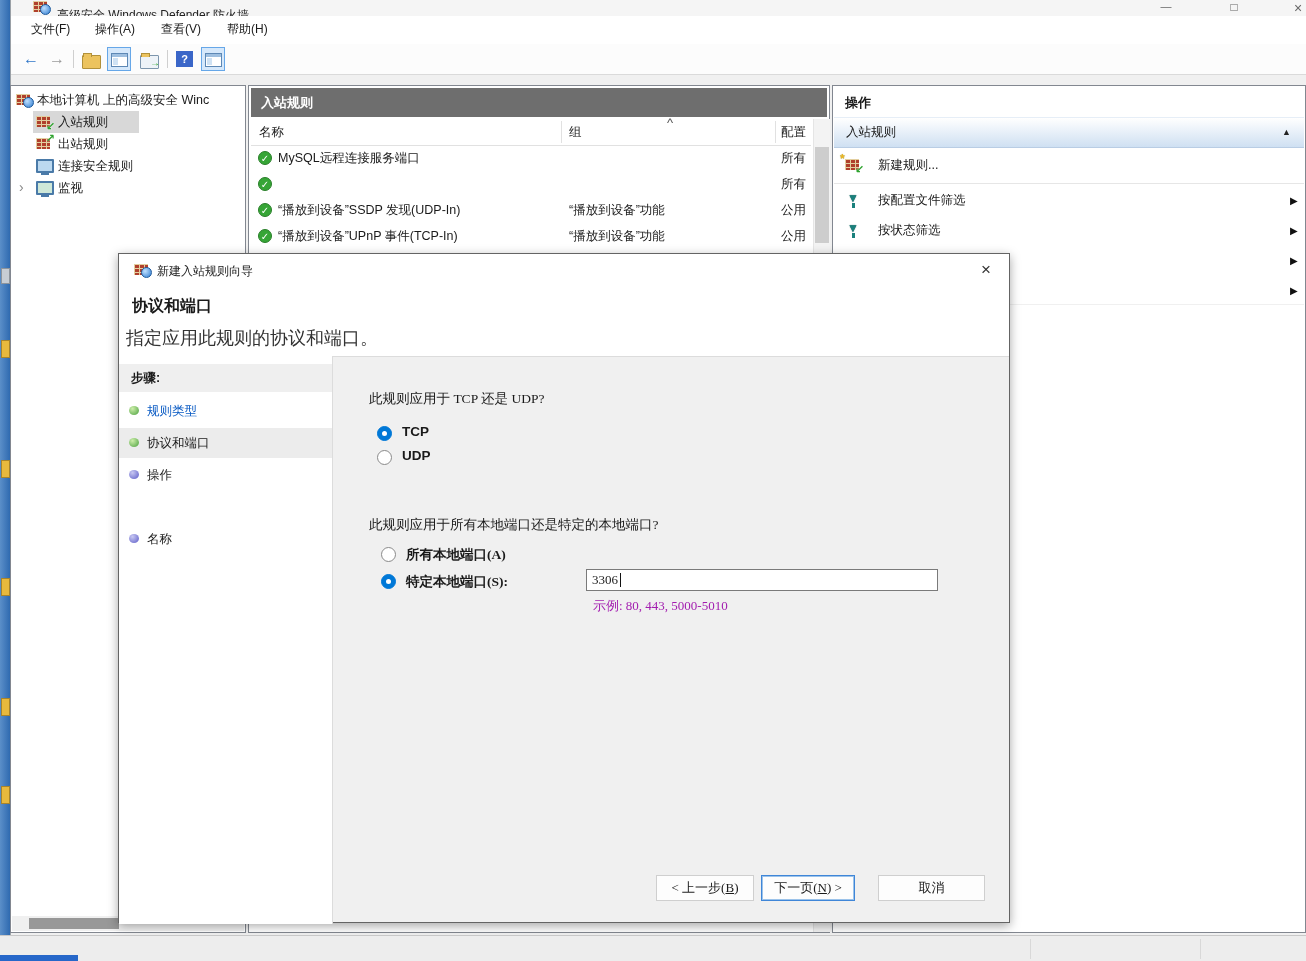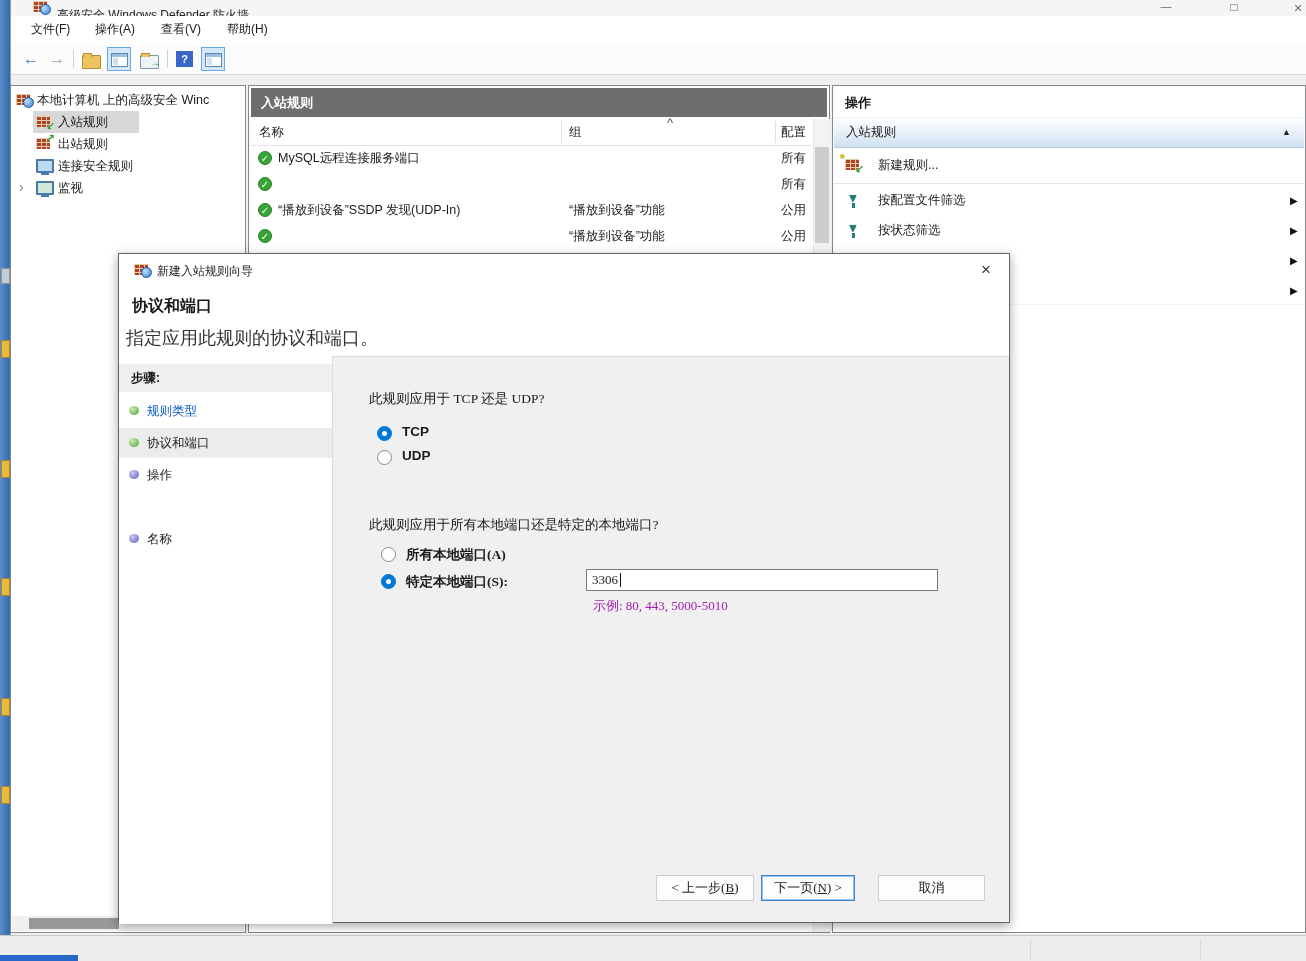--- a/index.html
+++ b/index.html
@@ -172,20 +172,21 @@
       <span class="abs nowrap" style="left:530px;top:0;width:30px;line-height:26px;font-size:12.5px">所有</span>
     </div>
     <div class="abs" style="left:2px;top:111px;width:560px;height:26px">
       <span class="check-icon" style="left:7px;top:6px">✓</span>
       <span class="abs nowrap" style="left:27px;top:0;width:280px;line-height:26px;font-size:12.5px">“播放到设备”SSDP 发现(UDP-In)</span>
       <span class="abs nowrap" style="left:318px;top:0;width:200px;line-height:26px;font-size:12.5px">“播放到设备”功能</span>
       <span class="abs nowrap" style="left:530px;top:0;width:30px;line-height:26px;font-size:12.5px">公用</span>
     </div>
     <div class="abs" style="left:2px;top:137px;width:560px;height:26px">
       <span class="check-icon" style="left:7px;top:6px">✓</span>
+      <span class="abs nowrap" style="left:27px;top:0;width:280px;line-height:26px;font-size:12.5px">“播放到设备”UPnP 事件(TCP-In)</span>
       <span class="abs nowrap" style="left:318px;top:0;width:200px;line-height:26px;font-size:12.5px">“播放到设备”功能</span>
       <span class="abs nowrap" style="left:530px;top:0;width:30px;line-height:26px;font-size:12.5px">公用</span>
     </div>
 
     <div class="abs" style="left:564px;top:33px;width:16px;height:813px;background:#f3f3f3;border-left:1px solid #e5e5e5">
       <div class="abs" style="left:1px;top:28px;width:14px;height:96px;background:#cdcdcd"></div>
     </div>
   </div>
 
   <div class="pane" style="left:832px;top:85px;width:474px;height:848px">

